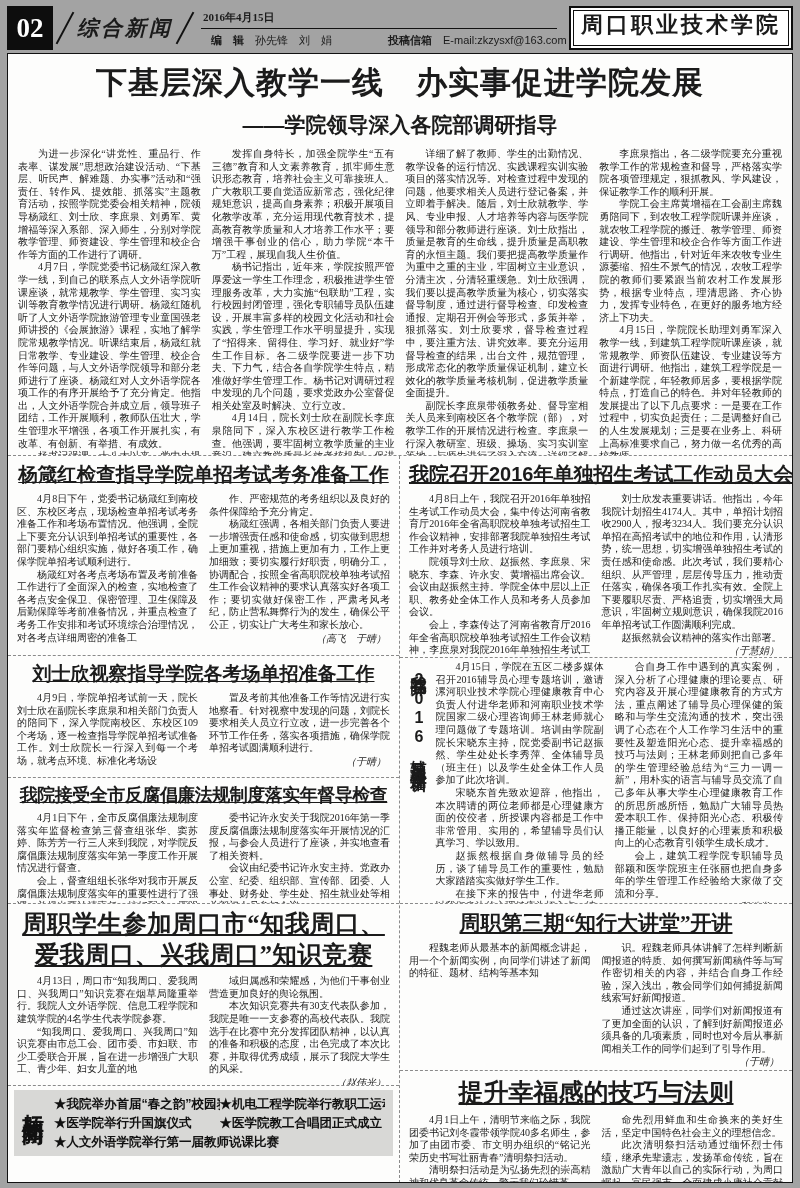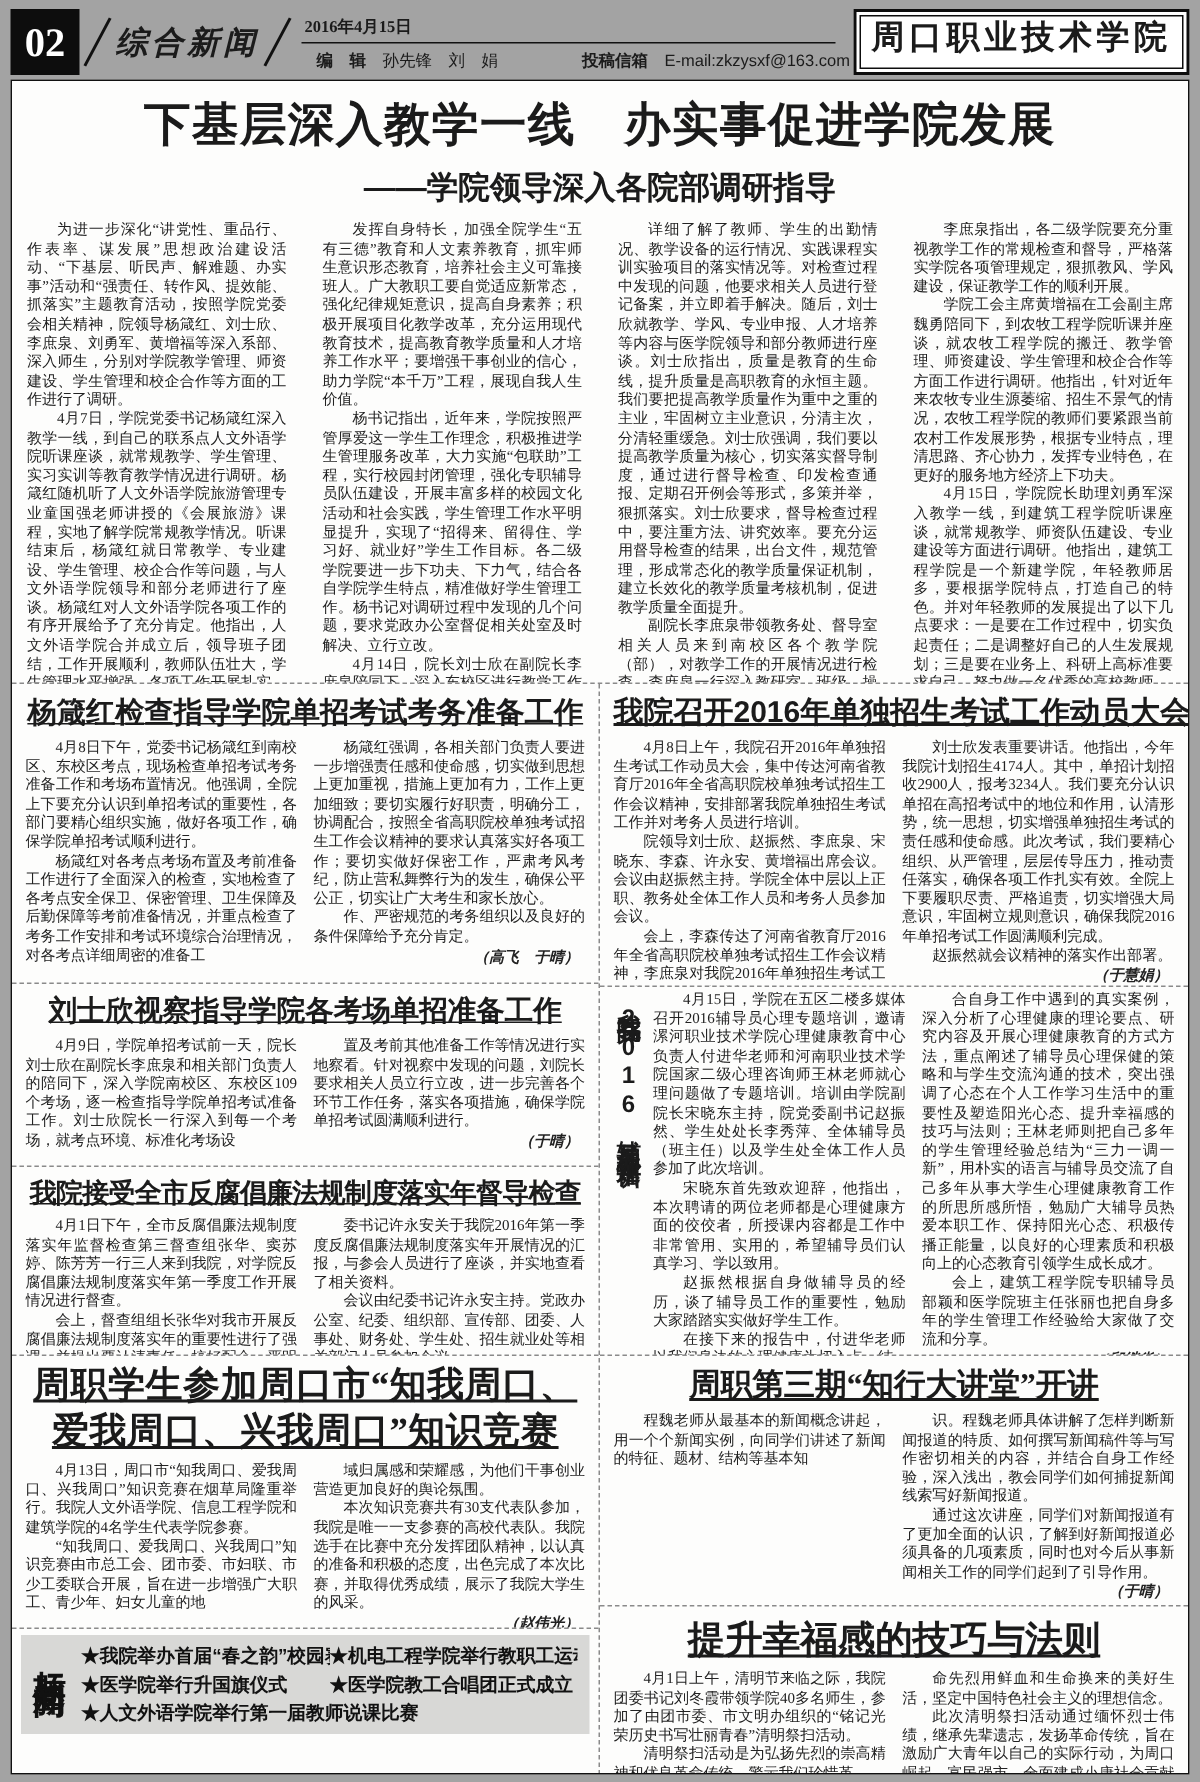--- a/index.html
+++ b/index.html
@@ -33,27 +33,27 @@
   .masthead span { font-size:22px; font-weight:900; letter-spacing:3px; white-space:nowrap;
     font-family:"Liberation Serif", serif; }
   
   .frame { border:1.5px solid #111; height:1130px; overflow:hidden; background:#fdfdfc; }
   
   .lead { height:402px; padding:4px 10px 2px; border-bottom:1px dashed #8a8a8a; overflow:hidden; }
   .lead-title { text-align:center; font-size:31px; font-weight:900; letter-spacing:1px;
     font-family:"Liberation Serif", serif; margin-top:4px; white-space:nowrap; }
   .lead-sub { text-align:center; font-size:21px; font-weight:bold;
     font-family:"Liberation Sans", sans-serif; margin:7px 0 9px; }
-  .cols4 { display:flex; gap:24px; height:312px; overflow:hidden; }
+  .cols4 { display:flex; gap:11px; height:312px; overflow:hidden; }
   .cols4 .col { flex:1; min-width:0; }
   
   .bp { font-size:10px; line-height:1.26; text-indent:2em; text-align:justify;
         word-break:break-all; color:#222; }
   .byline { font-size:10px; line-height:1.4; text-align:right; font-style:italic;
-            font-weight:bold; color:#222; padding-right:4px; }
+            font-weight:normal; color:#222; padding-right:4px; }
   
   .main-grid { display:flex; height:727px; }
   .half { width:50%; min-width:0; display:flex; flex-direction:column; }
   .half-left { border-right:1px dashed #8a8a8a; }
   .art { padding:3px 9px 2px; border-bottom:1px dashed #8a8a8a; overflow:hidden; }
   .art:last-child { border-bottom:none; }
   .art-title { text-align:center; font-weight:bold; margin:2px 0 5px; white-space:nowrap;text-decoration:underline; }
   .t-sans  { font-family:"Liberation Sans", sans-serif; }
   .t-serif { font-family:"Liberation Serif", serif; }
   .cols2 { display:flex; gap:11px; overflow:hidden; }
@@ -132,22 +132,22 @@
       <div class="half half-left">
 
         <section class="art" style="height:200px">
           <h3 class="art-title t-sans" style="font-size:19.5px">杨箴红检查指导学院单招考试考务准备工作</h3>
           <div class="cols2">
             <div class="col">
               <p class="bp">4月8日下午，党委书记杨箴红到南校区、东校区考点，现场检查单招考试考务准备工作和考场布置情况。他强调，全院上下要充分认识到单招考试的重要性，各部门要精心组织实施，做好各项工作，确保学院单招考试顺利进行。</p>
               <p class="bp">杨箴红对各考点考场布置及考前准备工作进行了全面深入的检查，实地检查了各考点安全保卫、保密管理、卫生保障及后勤保障等考前准备情况，并重点检查了考务工作安排和考试环境综合治理情况，对各考点详细周密的准备工</p>
             </div>
             <div class="col">
+              <p class="bp">作、严密规范的考务组织以及良好的条件保障给予充分肯定。</p>
               <p class="bp">杨箴红强调，各相关部门负责人要进一步增强责任感和使命感，切实做到思想上更加重视，措施上更加有力，工作上更加细致；要切实履行好职责，明确分工，协调配合，按照全省高职院校单独考试招生工作会议精神的要求认真落实好各项工作；要切实做好保密工作，严肃考风考纪，防止营私舞弊行为的发生，确保公平公正，切实让广大考生和家长放心。</p>
-              <p class="bp">作、严密规范的考务组织以及良好的条件保障给予充分肯定。</p>
               <p class="byline">（高飞　于晴）</p>
             </div>
           </div>
         </section>
 
         <section class="art" style="height:122px">
           <h3 class="art-title t-sans" style="font-size:19px">刘士欣视察指导学院各考场单招准备工作</h3>
           <div class="cols2">
             <div class="col">
               <p class="bp">4月9日，学院单招考试前一天，院长刘士欣在副院长李庶泉和相关部门负责人的陪同下，深入学院南校区、东校区109个考场，逐一检查指导学院单招考试准备工作。刘士欣院长一行深入到每一个考场，就考点环境、标准化考场设</p>

